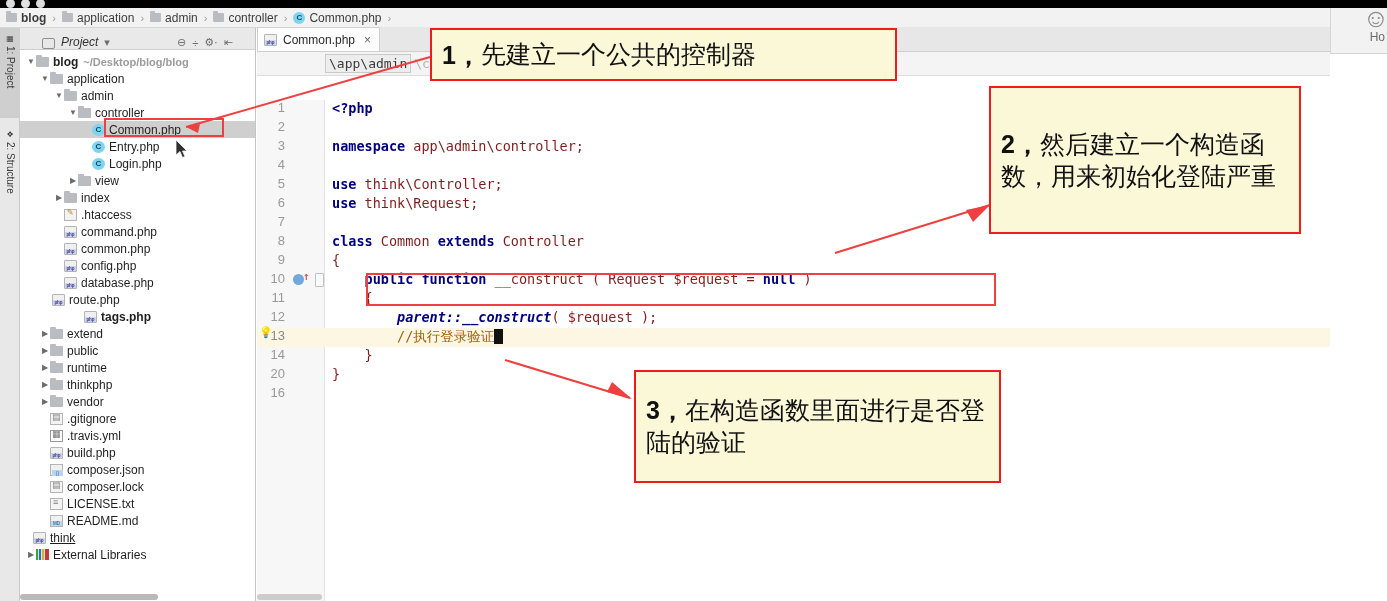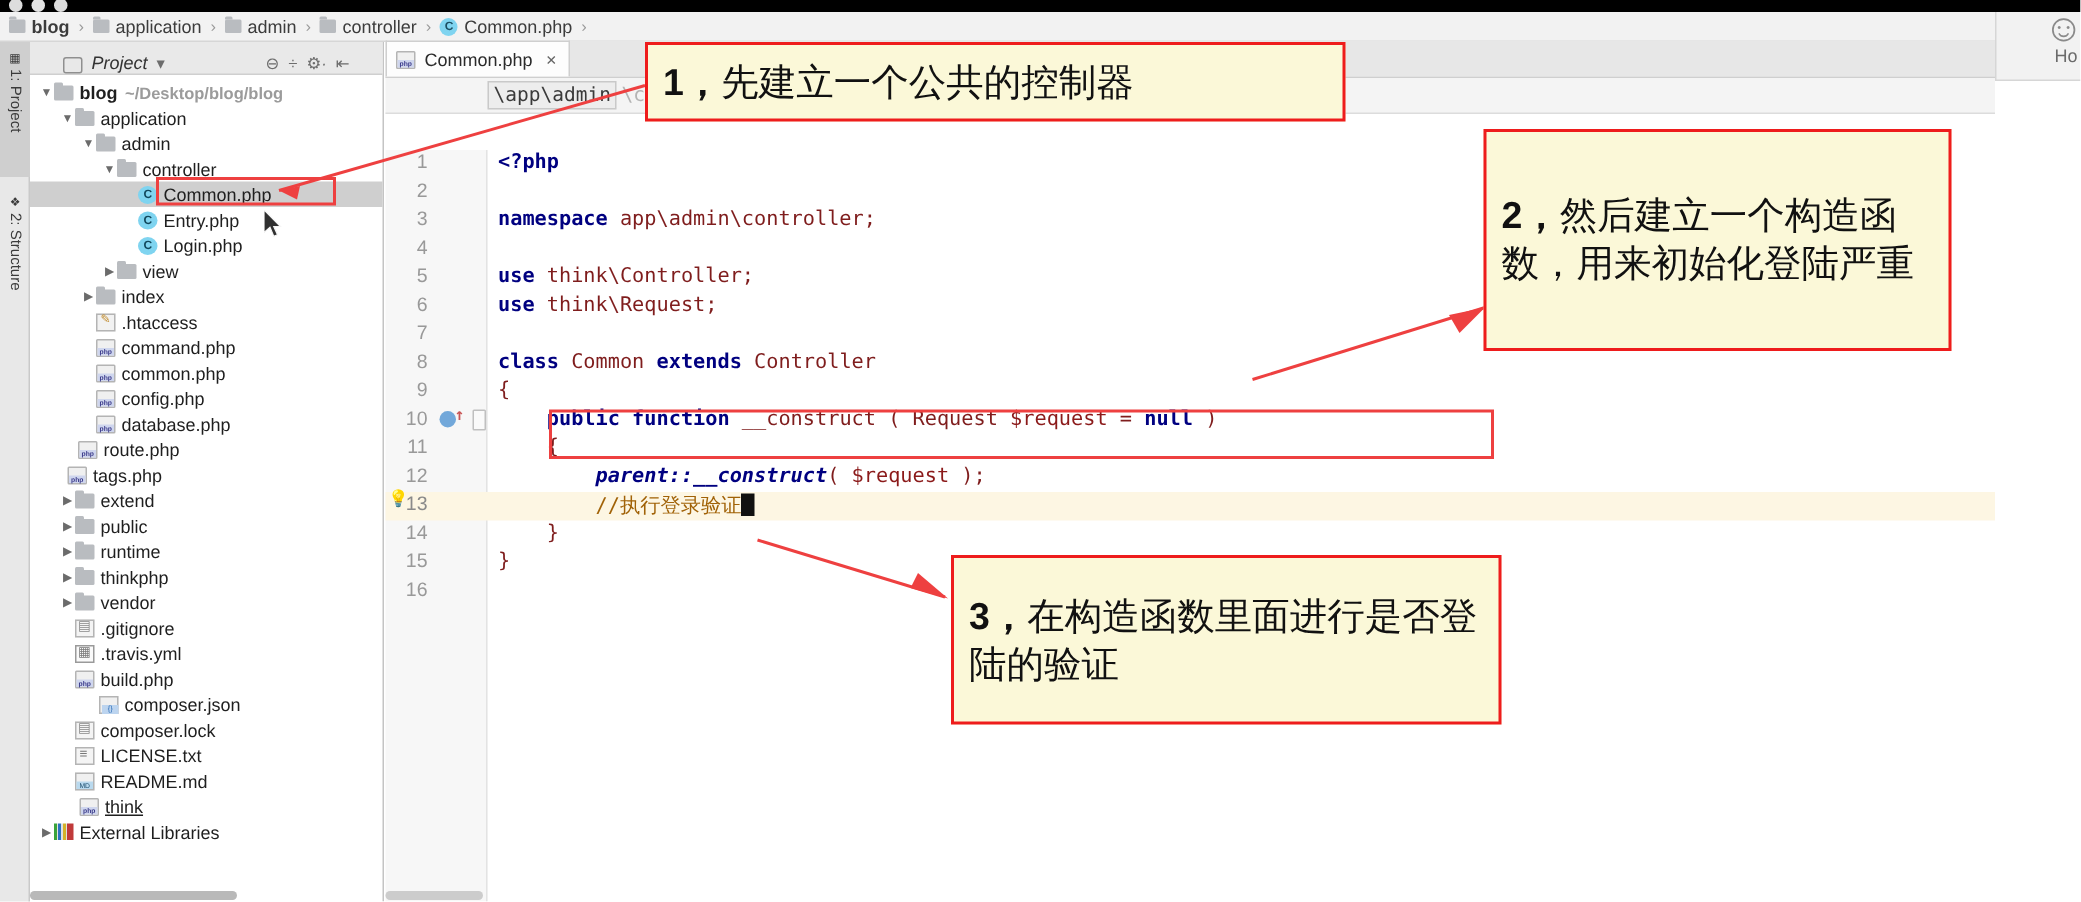--- a/index.html
+++ b/index.html
@@ -377,21 +377,21 @@
         <div class="trow" style="padding-left: 34px;">
           <span class="tw"></span>
           <span class="ic php"></span>
           <span class="tlabel">database.php</span>
         </div>
         <div class="trow" style="padding-left: 22px;">
           <span class="tw"></span>
           <span class="ic php"></span>
           <span class="tlabel">route.php</span>
         </div>
-        <div class="trow" style="padding-left: 15px;">
+        <div class="trow" style="padding-left: 54px; font-weight: bold;">
           <span class="tw"></span>
           <span class="ic php"></span>
           <span class="tlabel">tags.php</span>
         </div>
         <div class="trow" style="padding-left: 20px;">
           <span class="tw">▶</span>
           <span class="ic folder"></span>
           <span class="tlabel">extend</span>
         </div>
         <div class="trow" style="padding-left: 20px;">
@@ -422,41 +422,41 @@
         <div class="trow" style="padding-left: 20px;">
           <span class="tw"></span>
           <span class="ic yml"></span>
           <span class="tlabel">.travis.yml</span>
         </div>
         <div class="trow" style="padding-left: 20px;">
           <span class="tw"></span>
           <span class="ic php"></span>
           <span class="tlabel">build.php</span>
         </div>
-        <div class="trow" style="padding-left: 20px; margin-left: 16px;">
+        <div class="trow" style="padding-left: 20px;">
           <span class="tw"></span>
           <span class="ic json"></span>
           <span class="tlabel">composer.json</span>
         </div>
         <div class="trow" style="padding-left: 20px;">
           <span class="tw"></span>
           <span class="ic gitig"></span>
           <span class="tlabel">composer.lock</span>
         </div>
         <div class="trow" style="padding-left: 20px;">
           <span class="tw"></span>
           <span class="ic txt"></span>
           <span class="tlabel">LICENSE.txt</span>
         </div>
         <div class="trow" style="padding-left: 20px;">
           <span class="tw"></span>
           <span class="ic md"></span>
           <span class="tlabel">README.md</span>
         </div>
-        <div class="trow" style="padding-left: 23px; text-decoration: underline;">
+        <div class="trow" style="padding-left: 3px; text-decoration: underline;">
           <span class="tw"></span>
           <span class="ic php"></span>
           <span class="tlabel">think</span>
         </div>
         <div class="trow" style="padding-left: 6px;">
           <span class="tw">▶</span>
           <span class="ic lib"></span>
           <span class="tlabel">External Libraries</span>
         </div>
       </div>
@@ -488,21 +488,21 @@
           <div class="ln"><span class="num">5</span><span class="code"><span class="kw">use</span><span class="cls2"> think\Controller;</span></span></div>
           <div class="ln"><span class="num">6</span><span class="code"><span class="kw">use</span><span class="cls2"> think\Request;</span></span></div>
           <div class="ln"><span class="num">7</span><span class="code"></span></div>
           <div class="ln"><span class="num">8</span><span class="code"><span class="kw">class</span><span class="cls2"> Common </span><span class="kw">extends</span><span class="cls2"> Controller</span></span></div>
           <div class="ln"><span class="num">9</span><span class="code"><span class="cls2">{</span></span></div>
           <div class="ln"><span class="num">10</span><span class="bp"></span><span class="foldmark"></span><span class="code"><span class="cls2">    </span><span class="kw">public function</span><span class="cls2"> __construct ( Request </span><span class="var">$request</span><span class="cls2"> = </span><span class="kw">null</span><span class="cls2"> )</span></span></div>
           <div class="ln"><span class="num">11</span><span class="code"><span class="cls2">    {</span></span></div>
           <div class="ln"><span class="num">12</span><span class="code"><span class="cls2">        </span><span class="kw ital">parent::__construct</span><span class="cls2">( </span><span class="var">$request</span><span class="cls2"> );</span></span></div>
           <div class="ln hl"><span class="num">13</span><span class="bulb"></span><span class="code"><span class="cls2">        </span><span class="cmt">//执行登录验证</span><span class="caret"></span></span></div>
           <div class="ln"><span class="num">14</span><span class="code"><span class="cls2">    }</span></span></div>
-          <div class="ln"><span class="num">15</span><span class="code"><span class="cls2">}</span></span></div>
+          <div class="ln"><span class="num">20</span><span class="code"><span class="cls2">}</span></span></div>
           <div class="ln"><span class="num">16</span><span class="code"></span></div>
         </div>
     </div>
   </div>
 
   <div class="redbox" id="rb-tree"></div>
   <div class="redbox" id="rb-line10"></div>
 
   <svg class="arrows">
     <line x1="430" y1="57" x2="186" y2="127" stroke="#ee4040" stroke-width="2"></line>

